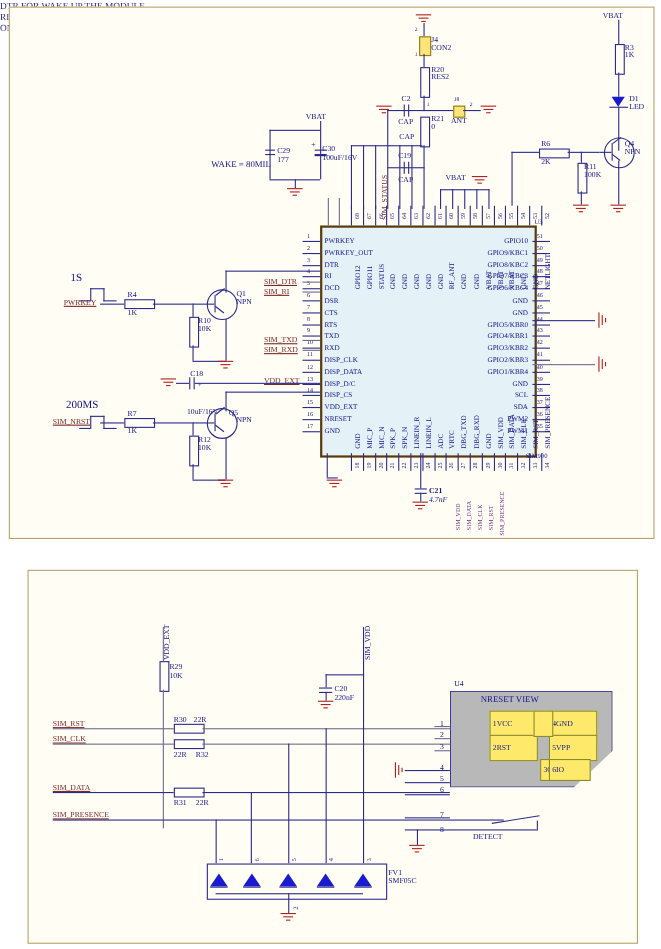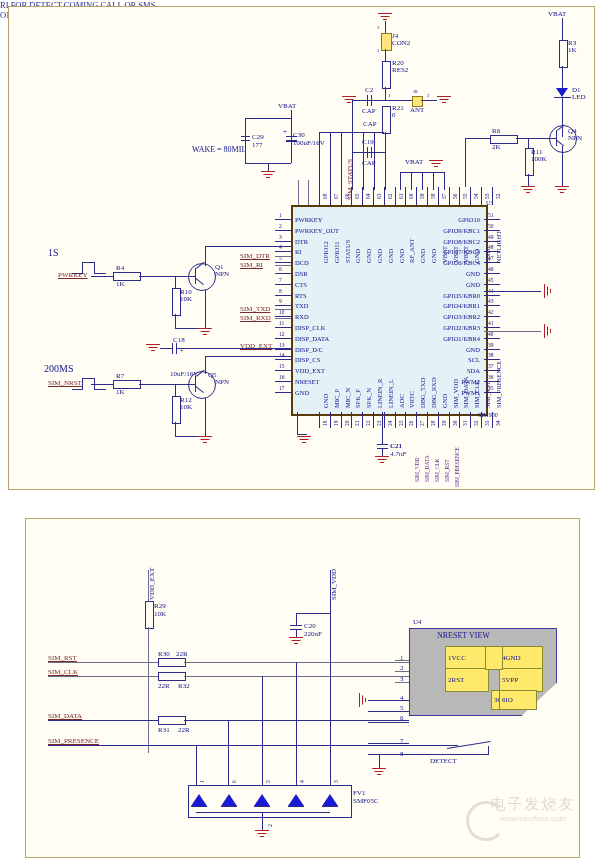--- a/index.html
+++ b/index.html
@@ -16,21 +16,21 @@
   .wv{width:1px;}
   .w-gray{background:#6d6d8e;}
 
   
   .t{position:absolute;color:#2b2b8c;font-size:7px;line-height:8px;white-space:nowrap;}
   .t-red{color:#7a2a2a;}
   .t-purple{color:#6a2a8c;}
   .t-black{color:#14148c;}
   .t-under{text-decoration:underline;}
   .vert{transform-origin:0 0;transform:rotate(-90deg);}
-  .big{font-size:10px;}
+  .big{font-size:10px;margin-left:16px;}
   .note{font-size:8.5px;color:#2b2b8c;}
 
   
   #ic{position:absolute;left:291px;top:205px;width:193px;height:207px;
       background:#e4f1f7;border:2px solid #5a3a0a;}
   .pinlbl{position:absolute;font-size:6.5px;color:#14148c;line-height:7px;white-space:nowrap;}
   .pinnum{position:absolute;font-size:5.5px;color:#14148c;line-height:6px;white-space:nowrap;}
 
   
   .res{position:absolute;border:1px solid #2b2b8c;background:#fffdf4;}
@@ -445,20 +445,21 @@
       <div class="pinnum" style="left:473.20000000000005px;top:426px;transform-origin:0 0;transform:rotate(-90deg);">32</div>
       <div class="w wv" style="left:470.20000000000005px;top:412px;height:16px;"></div>
       <div class="pinlbl" style="left:484px;top:408px;transform-origin:0 0;transform:rotate(-90deg);">SIM_RST</div>
       <div class="pinnum" style="left:484px;top:426px;transform-origin:0 0;transform:rotate(-90deg);">33</div>
       <div class="w wv" style="left:481px;top:412px;height:16px;"></div>
       <div class="pinlbl" style="left:494.8px;top:408px;transform-origin:0 0;transform:rotate(-90deg);">SIM_PRESENCE</div>
       <div class="pinnum" style="left:494.8px;top:426px;transform-origin:0 0;transform:rotate(-90deg);">34</div>
       <div class="w wv" style="left:491.8px;top:412px;height:16px;"></div>
     </div>
 
+  <div class="note" style="left:173px;top:212px;">DTR FOR WAKE  UP THE MODULE</div>
   <div class="note" style="left:173px;top:223px;">RI FOR DETECT COMING CALL OR SMS</div>
 
   <div class="t t-red t-under" style="left:240px;top:252px;">SIM_DTR</div>
   <div class="t t-red t-under" style="left:240px;top:261px;">SIM_RI</div>
   <div class="t t-red t-under" style="left:240px;top:305px;">SIM_TXD</div>
   <div class="t t-red t-under" style="left:240px;top:314px;">SIM_RXD</div>
   <div class="t t-red t-under" style="left:240px;top:342px;">VDD_EXT</div>
   <div class="w wh w-gray" style="left:275px;top:256px;width:16px;"></div>
   <div class="w wh w-gray" style="left:275px;top:265px;width:16px;"></div>
   <div class="w wh w-gray" style="left:275px;top:309px;width:16px;"></div>
@@ -717,19 +718,14 @@
       <i></i>
     </div>
 
   <div class="gnd" style="left:372px;top:768px;">
       <i></i>
       <i></i>
       <i></i>
     </div>
   <div class="w wv" style="left:379px;top:754px;height:14px;"></div>
 
-  <div id="wm">
-    <div class="ring"></div>
-    <div class="cn">电子发烧友</div>
-    <div class="en">www.elecfans.com</div>
-  </div>
 
 </div>
 
 </body></html>

